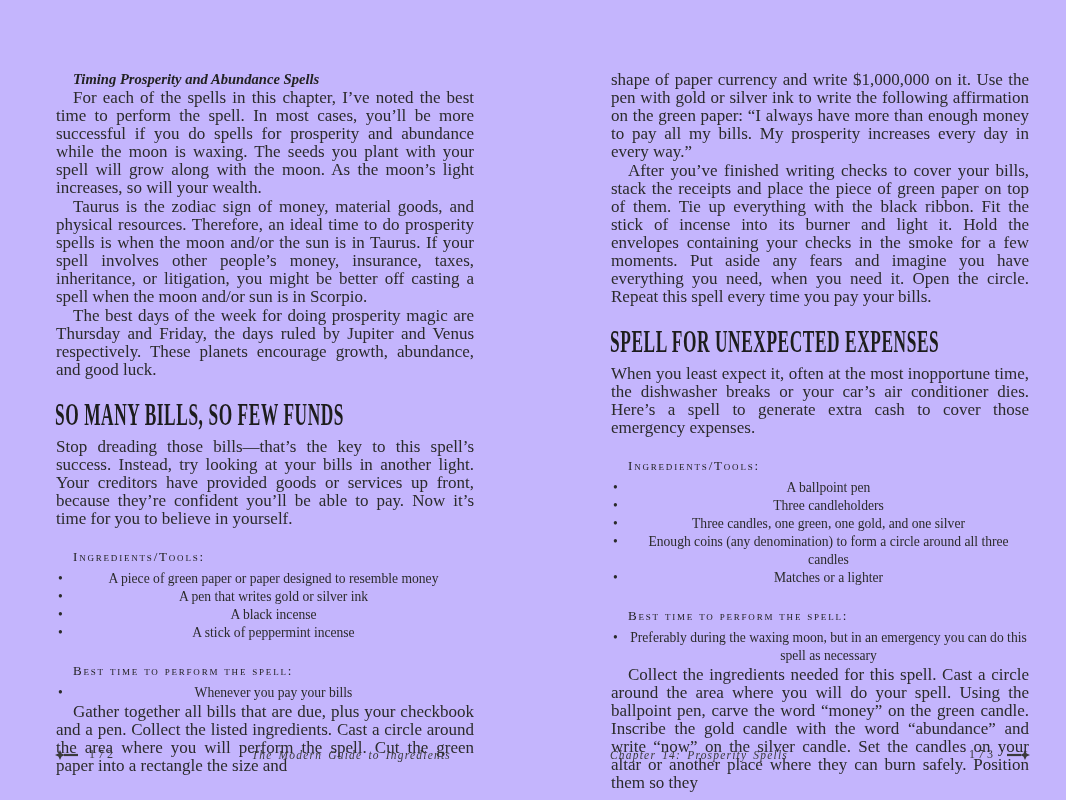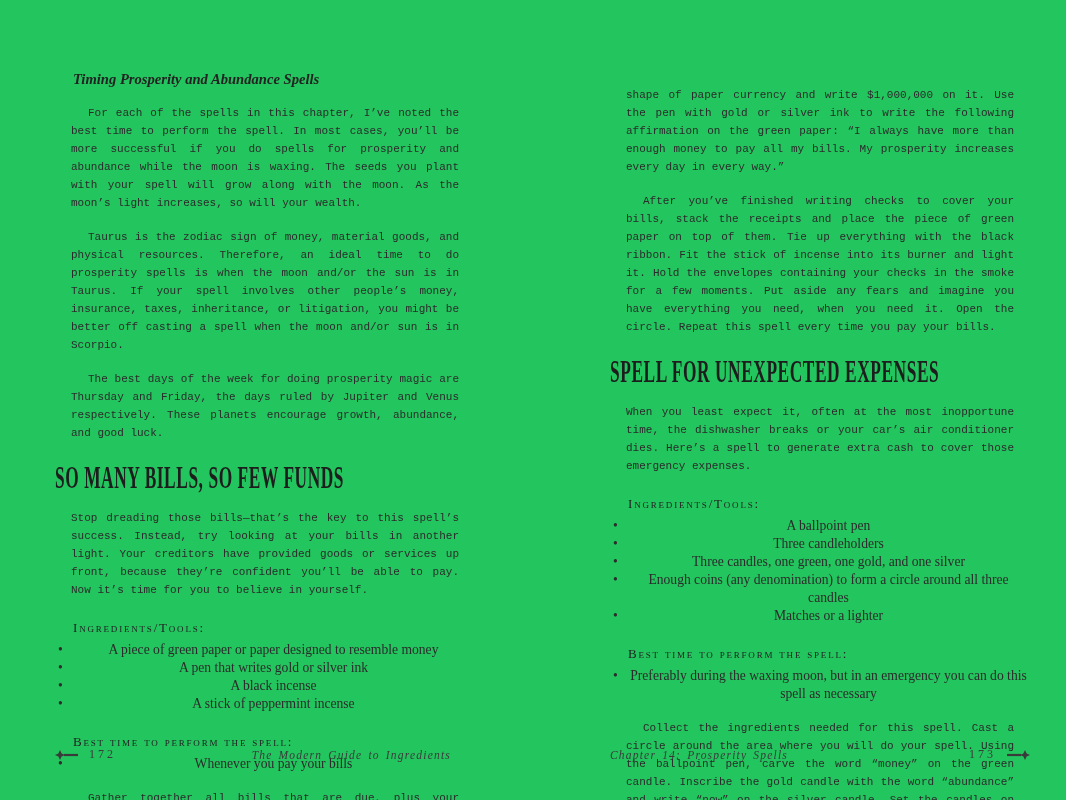--- a/index.html
+++ b/index.html
@@ -5,32 +5,31 @@
   * { box-sizing: border-box; }
   html, body { margin: 0; padding: 0; }
   body {
     width: 1066px; height: 800px;
     background: #ffffff;
     font-family: "Liberation Serif", serif;
     color: #2b2b2b;
     overflow: hidden;
   }
   .spread { display: flex; width: 1066px; height: 800px; }
-  .page { position: relative; width: 533px; height: 800px; background: #22c55e; }
+  .page { position: relative; width: 533px; height: 800px; background: #c4b5fd; }
   .content { width: 420px; padding-top: 70px; }
   .page-left  .content { margin-left: 55px; }
   .page-right .content { margin-left: 77px; }
 
   p.body-par {
-    margin: 16px;
-    font-size: 11px;
+    margin: 1px;
+    font-size: 17px;
     line-height: 18px;
     text-align: justify;
     hyphens: auto;
-    font-family: Liberation Mono, monospace;
   }
   p.indent { text-indent: 17px; }
 
   .subheading {
     font-style: italic;
     font-weight: bold;
     font-size: 14.6px;
     line-height: 18px;
     margin: 0 0 1px 18px;
     color: #222;

